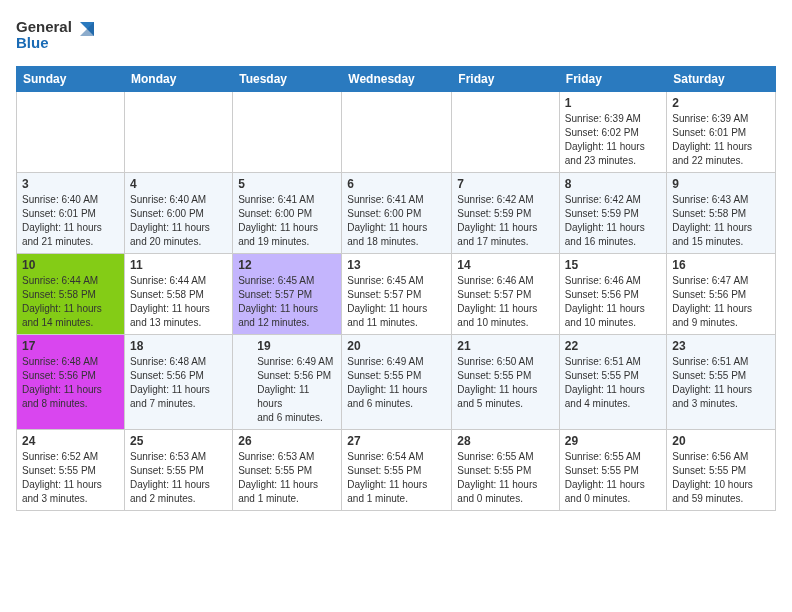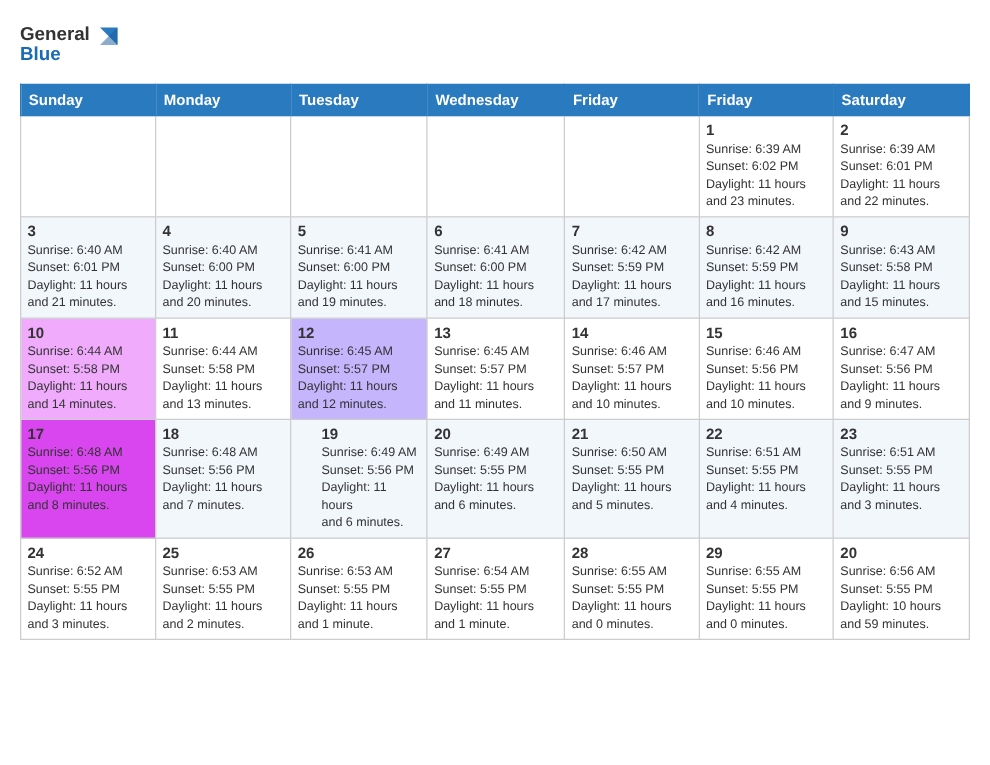--- a/index.html
+++ b/index.html
@@ -162,21 +162,21 @@
           <td style="background-color: rgb(242, 247, 252);">
             <span class="day-num">8</span>
             <div class="day-info">Sunrise: 6:42 AM<br>Sunset: 5:59 PM<br>Daylight: 11 hours<br>and 16 minutes.</div>
           </td>
           <td style="background-color: rgb(242, 247, 252);">
             <span class="day-num">9</span>
             <div class="day-info">Sunrise: 6:43 AM<br>Sunset: 5:58 PM<br>Daylight: 11 hours<br>and 15 minutes.</div>
           </td>
         </tr>
         <tr>
-          <td style="background-color: #f0abfc;">
+          <td style="background-color: #84cc16;">
             <span class="day-num">10</span>
             <div class="day-info">Sunrise: 6:44 AM<br>Sunset: 5:58 PM<br>Daylight: 11 hours<br>and 14 minutes.</div>
           </td>
           <td style="background-color: rgb(255, 255, 255);">
             <span class="day-num">11</span>
             <div class="day-info">Sunrise: 6:44 AM<br>Sunset: 5:58 PM<br>Daylight: 11 hours<br>and 13 minutes.</div>
           </td>
           <td style="background-color: #c4b5fd;">
             <span class="day-num">12</span>
             <div class="day-info">Sunrise: 6:45 AM<br>Sunset: 5:57 PM<br>Daylight: 11 hours<br>and 12 minutes.</div>

